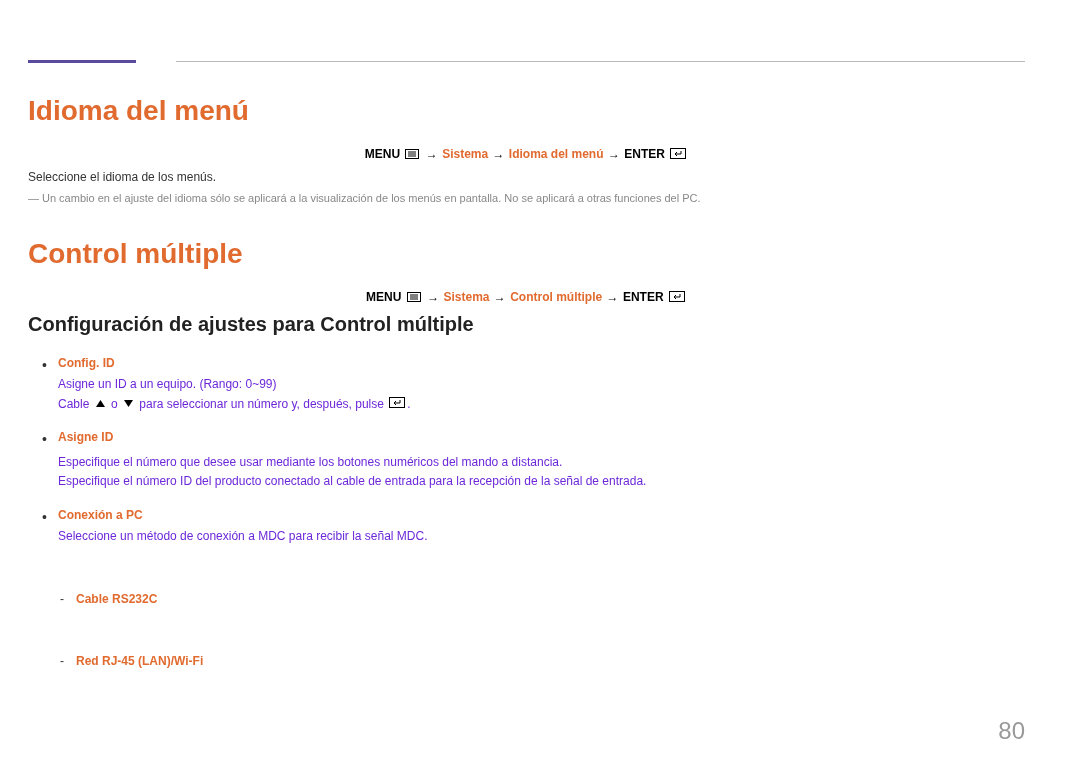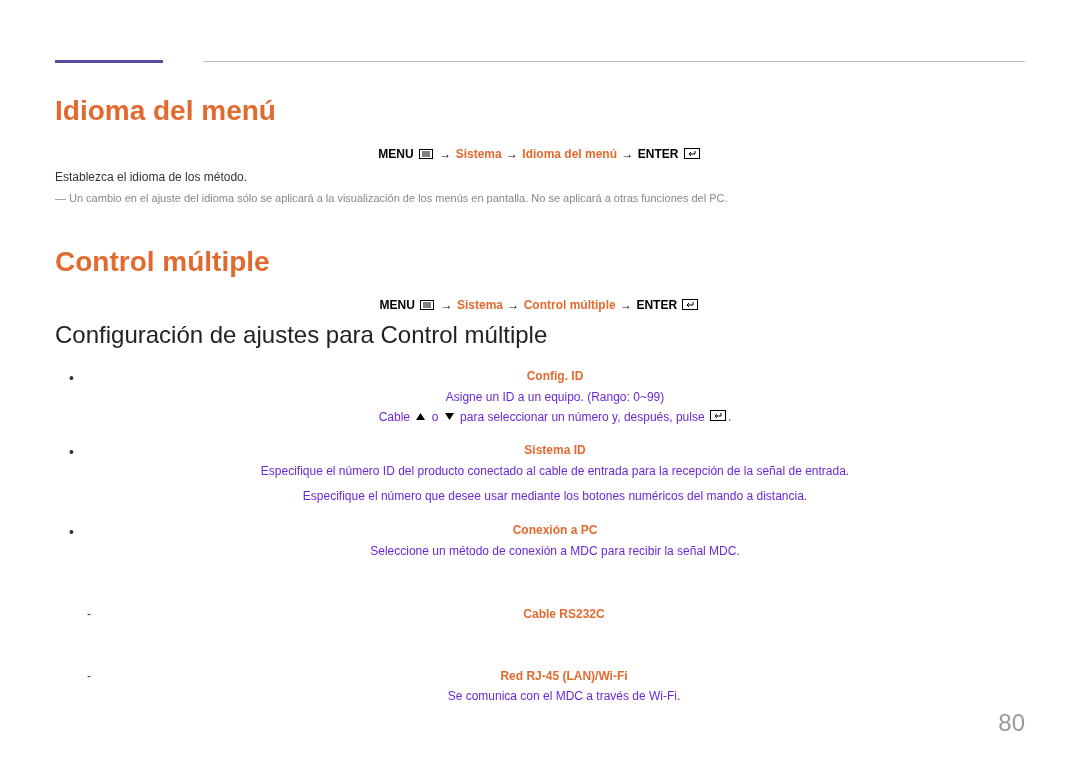--- a/index.html
+++ b/index.html
@@ -9,21 +9,21 @@
   }
   body {
     font-family: Arial, Helvetica, sans-serif;
     background: #fff;
     width: 1080px;
     height: 763px;
     position: relative;
     color: #000;
   }
   .page {
-    padding: 60px 55px 40px 55px;
+    padding: 60px 55px 40px 28px;
   }
   .header-rule {
     display: flex;
     align-items: center;
     margin-bottom: 32px;
   }
   .header-rule .thick {
     width: 108px;
     height: 3px;
     background: #5a4a9e;
@@ -62,40 +62,39 @@
   }
   .desc {
     font-size: 12px;
     margin-bottom: 6px;
     color: #333;
   }
   .note-line {
     font-size: 11px;
     color: #888;
     line-height: 1.5;
-    margin-bottom: 40px;
+    margin-bottom: 32px;
     padding-left: 14px;
     position: relative;
   }
   .note-line::before {
     content: "―";
     position: absolute;
     left: 0;
     top: 0;
     color: #888;
   }
   h2.sub {
-    font-size: 24px;
-    font-weight: normal;
+    font-size: 20px;
+    font-weight: bold;
     color: #222;
     margin-bottom: 18px;
   }
   .bullet-list {
     list-style: none;
-    text-align: center;
   }
   .bullet-list > li {
     font-size: 12px;
     padding-left: 30px;
     position: relative;
     margin-bottom: 14px;
     line-height: 1.6;
   }
   .bullet-list > li::before {
     content: "•";
@@ -145,21 +144,21 @@
   .sub-list > li::before {
     content: "-";
     position: absolute;
     left: 2px;
     top: 0;
     color: #333;
   }
   .page-num {
     position: absolute;
     right: 55px;
-    bottom: 26px;
+    bottom: 18px;
     font-size: 24px;
     color: #999;
   }
 </style>
 </head>
 <body>
 
 <div class="page">
 
   <div class="header-rule">
@@ -187,21 +186,21 @@
     <span class="arrow">→</span>
     <span>ENTER</span>
     <span class="icon-box">
       <svg width="16" height="11" viewBox="0 0 16 11">
           <rect x="0.5" y="0.5" width="15" height="10" fill="none" stroke="#000" stroke-width="1"></rect>
           <path d="M11 3 L11 6 L5 6 M5 6 L7 4 M5 6 L7 8" fill="none" stroke="#000" stroke-width="1"></path>
         </svg>
     </span>
   </div>
 
-  <p class="desc">Establezca el idioma de los método.</p>
+  <p class="desc">Seleccione el idioma de los menús.</p>
   <p class="note-line">Un cambio en el ajuste del idioma sólo se aplicará a la visualización de los menús en pantalla. No se aplicará a otras funciones del PC.</p>
 
   <h1 class="section">Control múltiple</h1>
 
   <div class="nav-path">
     <span>MENU</span>
     <span class="icon-box">
       <svg width="14" height="10" viewBox="0 0 14 10">
           <rect x="0.5" y="0.5" width="13" height="9" fill="none" stroke="#000" stroke-width="1"></rect>
           <line x1="3" y1="3" x2="11" y2="3" stroke="#000" stroke-width="1"></line>
@@ -236,35 +235,34 @@
             </svg></span><span> o </span><span class="icon-box"><svg width="11" height="9" viewBox="0 0 11 9">
               <polygon points="1,1 10,1 5.5,8" fill="#000"></polygon>
             </svg></span><span> para seleccionar un número y, después, pulse </span><span class="icon-box"><svg width="16" height="11" viewBox="0 0 16 11">
               <rect x="0.5" y="0.5" width="15" height="10" fill="none" stroke="#000" stroke-width="1"></rect>
               <path d="M11 3 L11 6 L5 6 M5 6 L7 4 M5 6 L7 8" fill="none" stroke="#000" stroke-width="1"></path>
             </svg></span><span>.</span>
       </span>
     </li>
 
     <li>
-      <span class="item-title">Sistema ID</span>
+      <span class="item-title">Asigne ID</span>
+      <span class="item-text" style="margin-top:6px">Especifique el número que desee usar mediante los botones numéricos del mando a distancia.</span>
       <span class="item-text">Especifique el número ID del producto conectado al cable de entrada para la recepción de la señal de entrada.</span>
-      <span class="item-text" style="margin-top:6px">Especifique el número que desee usar mediante los botones numéricos del mando a distancia.</span>
     </li>
 
     <li>
       <span class="item-title">Conexión a PC</span>
       <span class="item-text">Seleccione un método de conexión a MDC para recibir la señal MDC.</span>
       <ul class="sub-list">
         <li>
           <span class="item-title">Cable RS232C</span>
         </li>
         <li>
           <span class="item-title">Red RJ-45 (LAN)/Wi-Fi</span>
-          <span class="item-text">Se comunica con el MDC a través de Wi-Fi.</span>
         </li>
       </ul>
     </li>
 
   </ul>
 
 </div>
 
 <div class="page-num">80</div>
 

